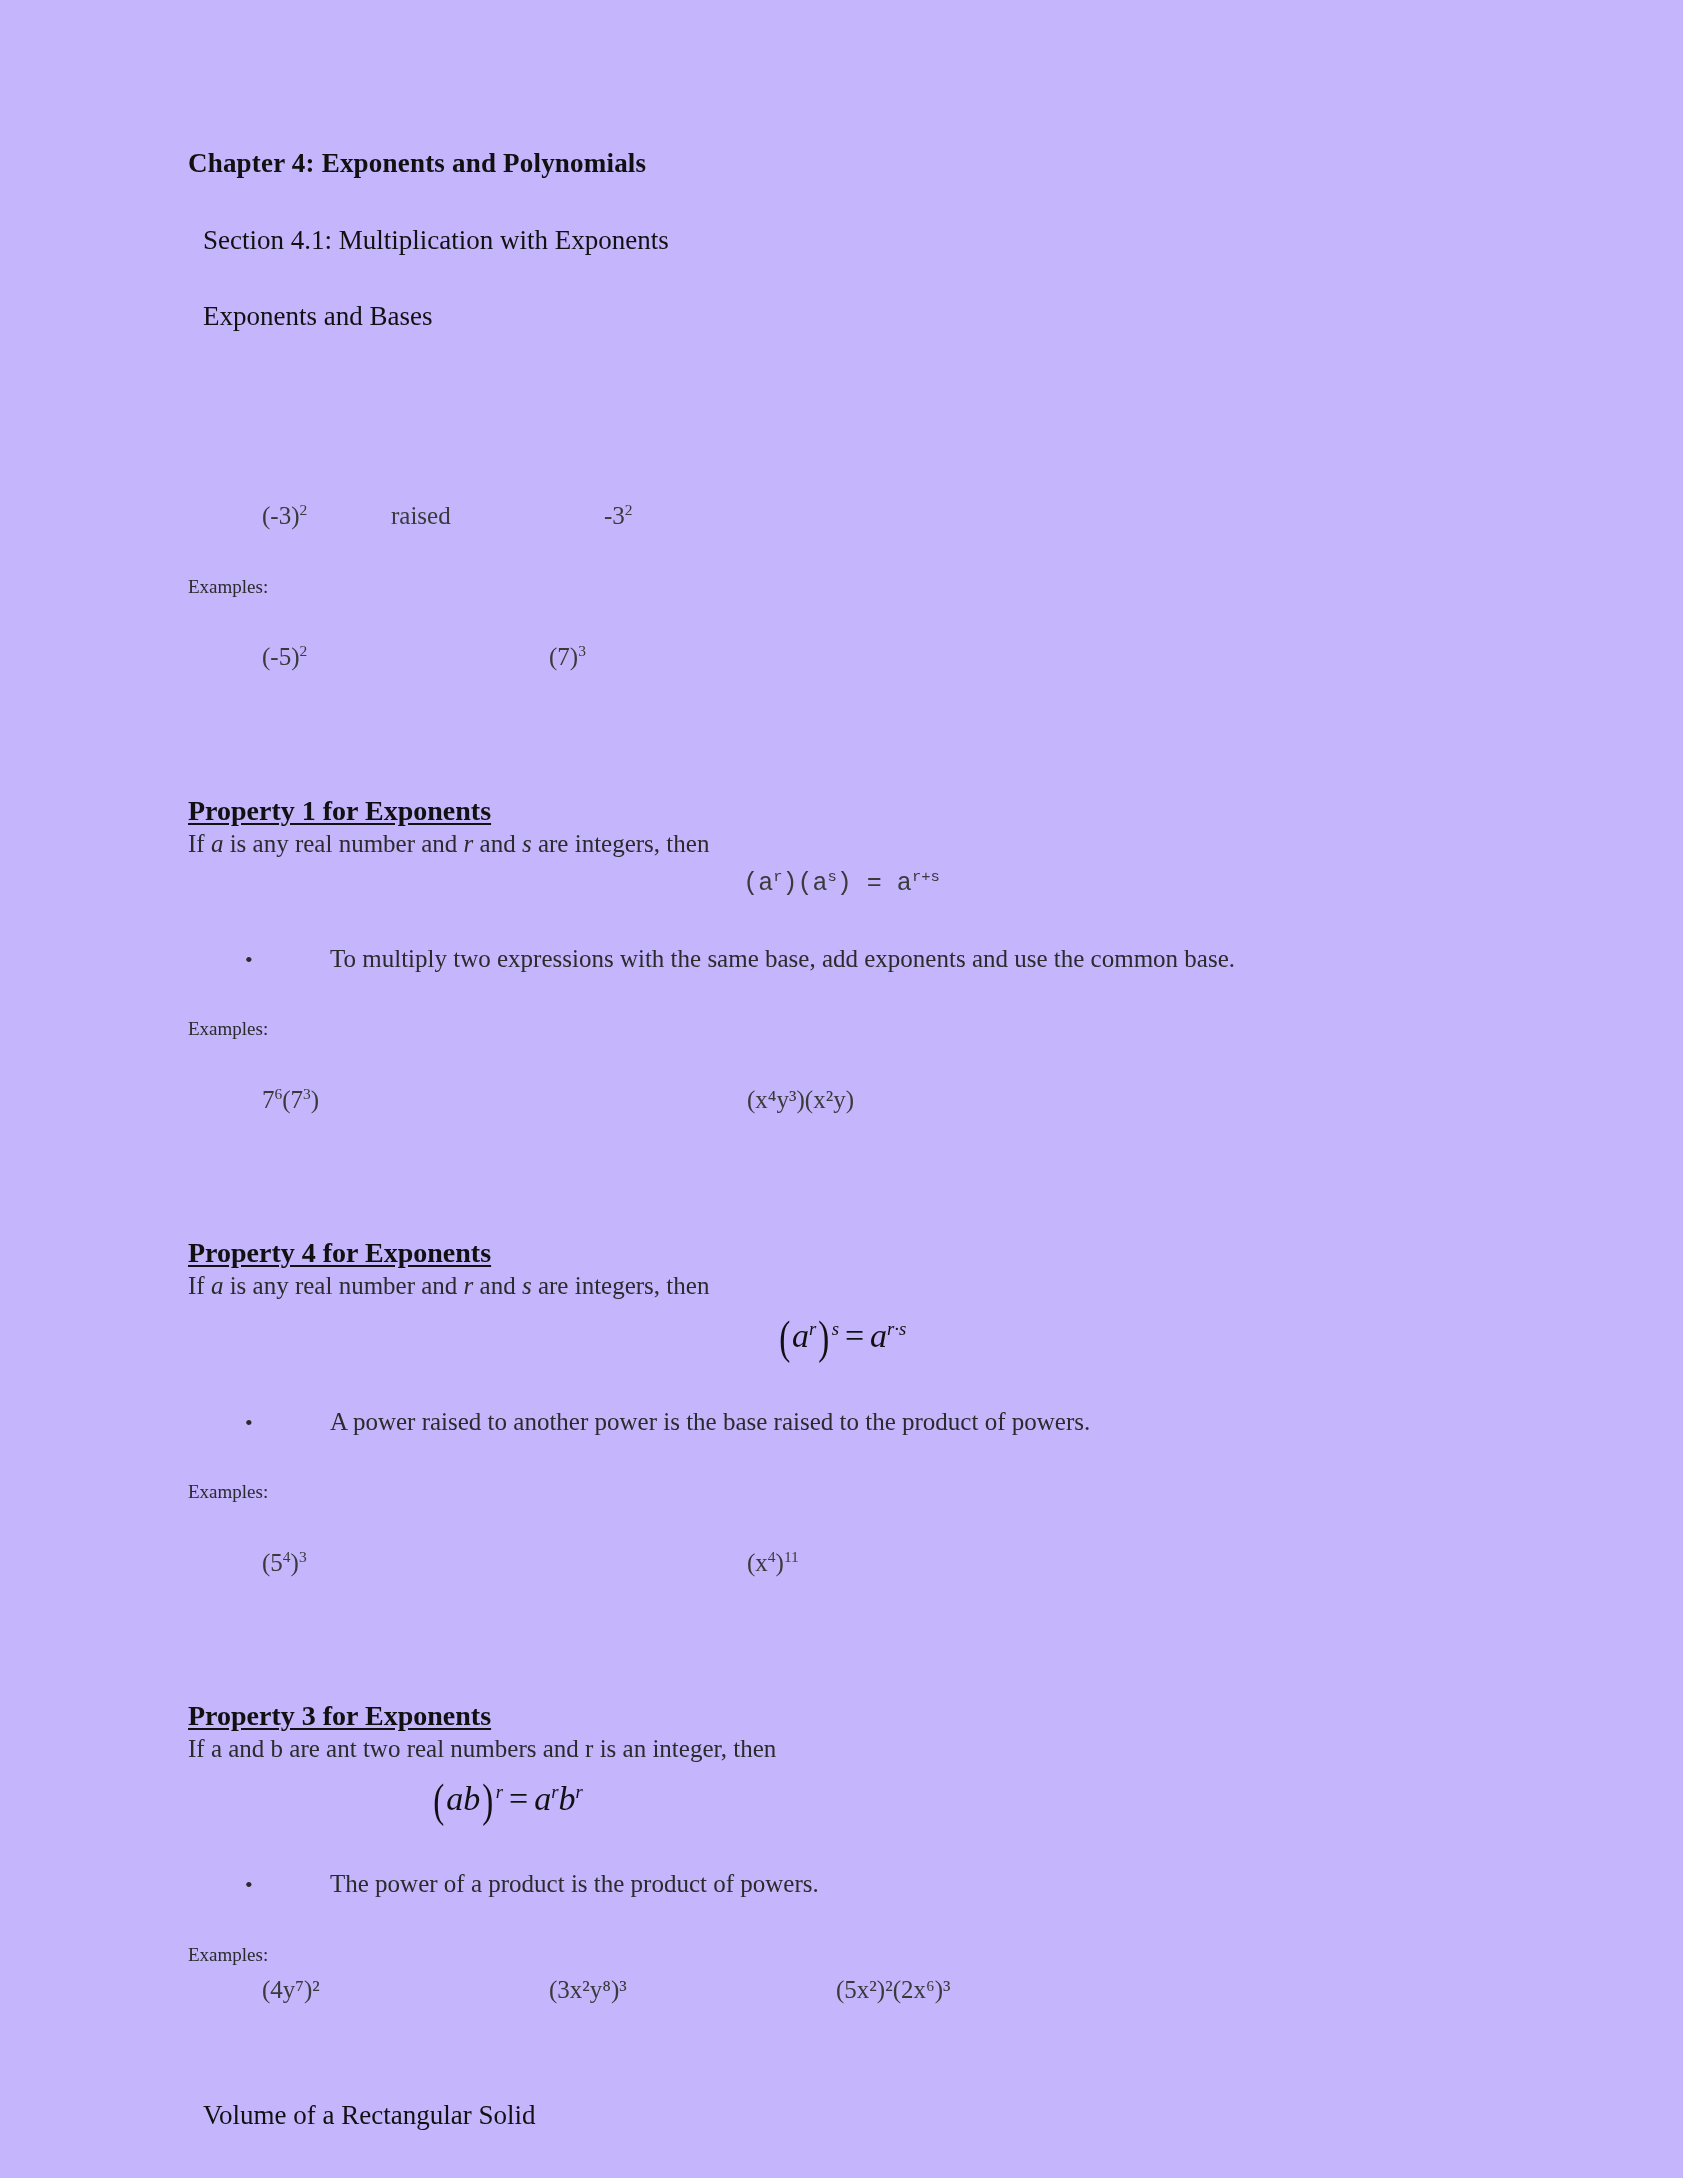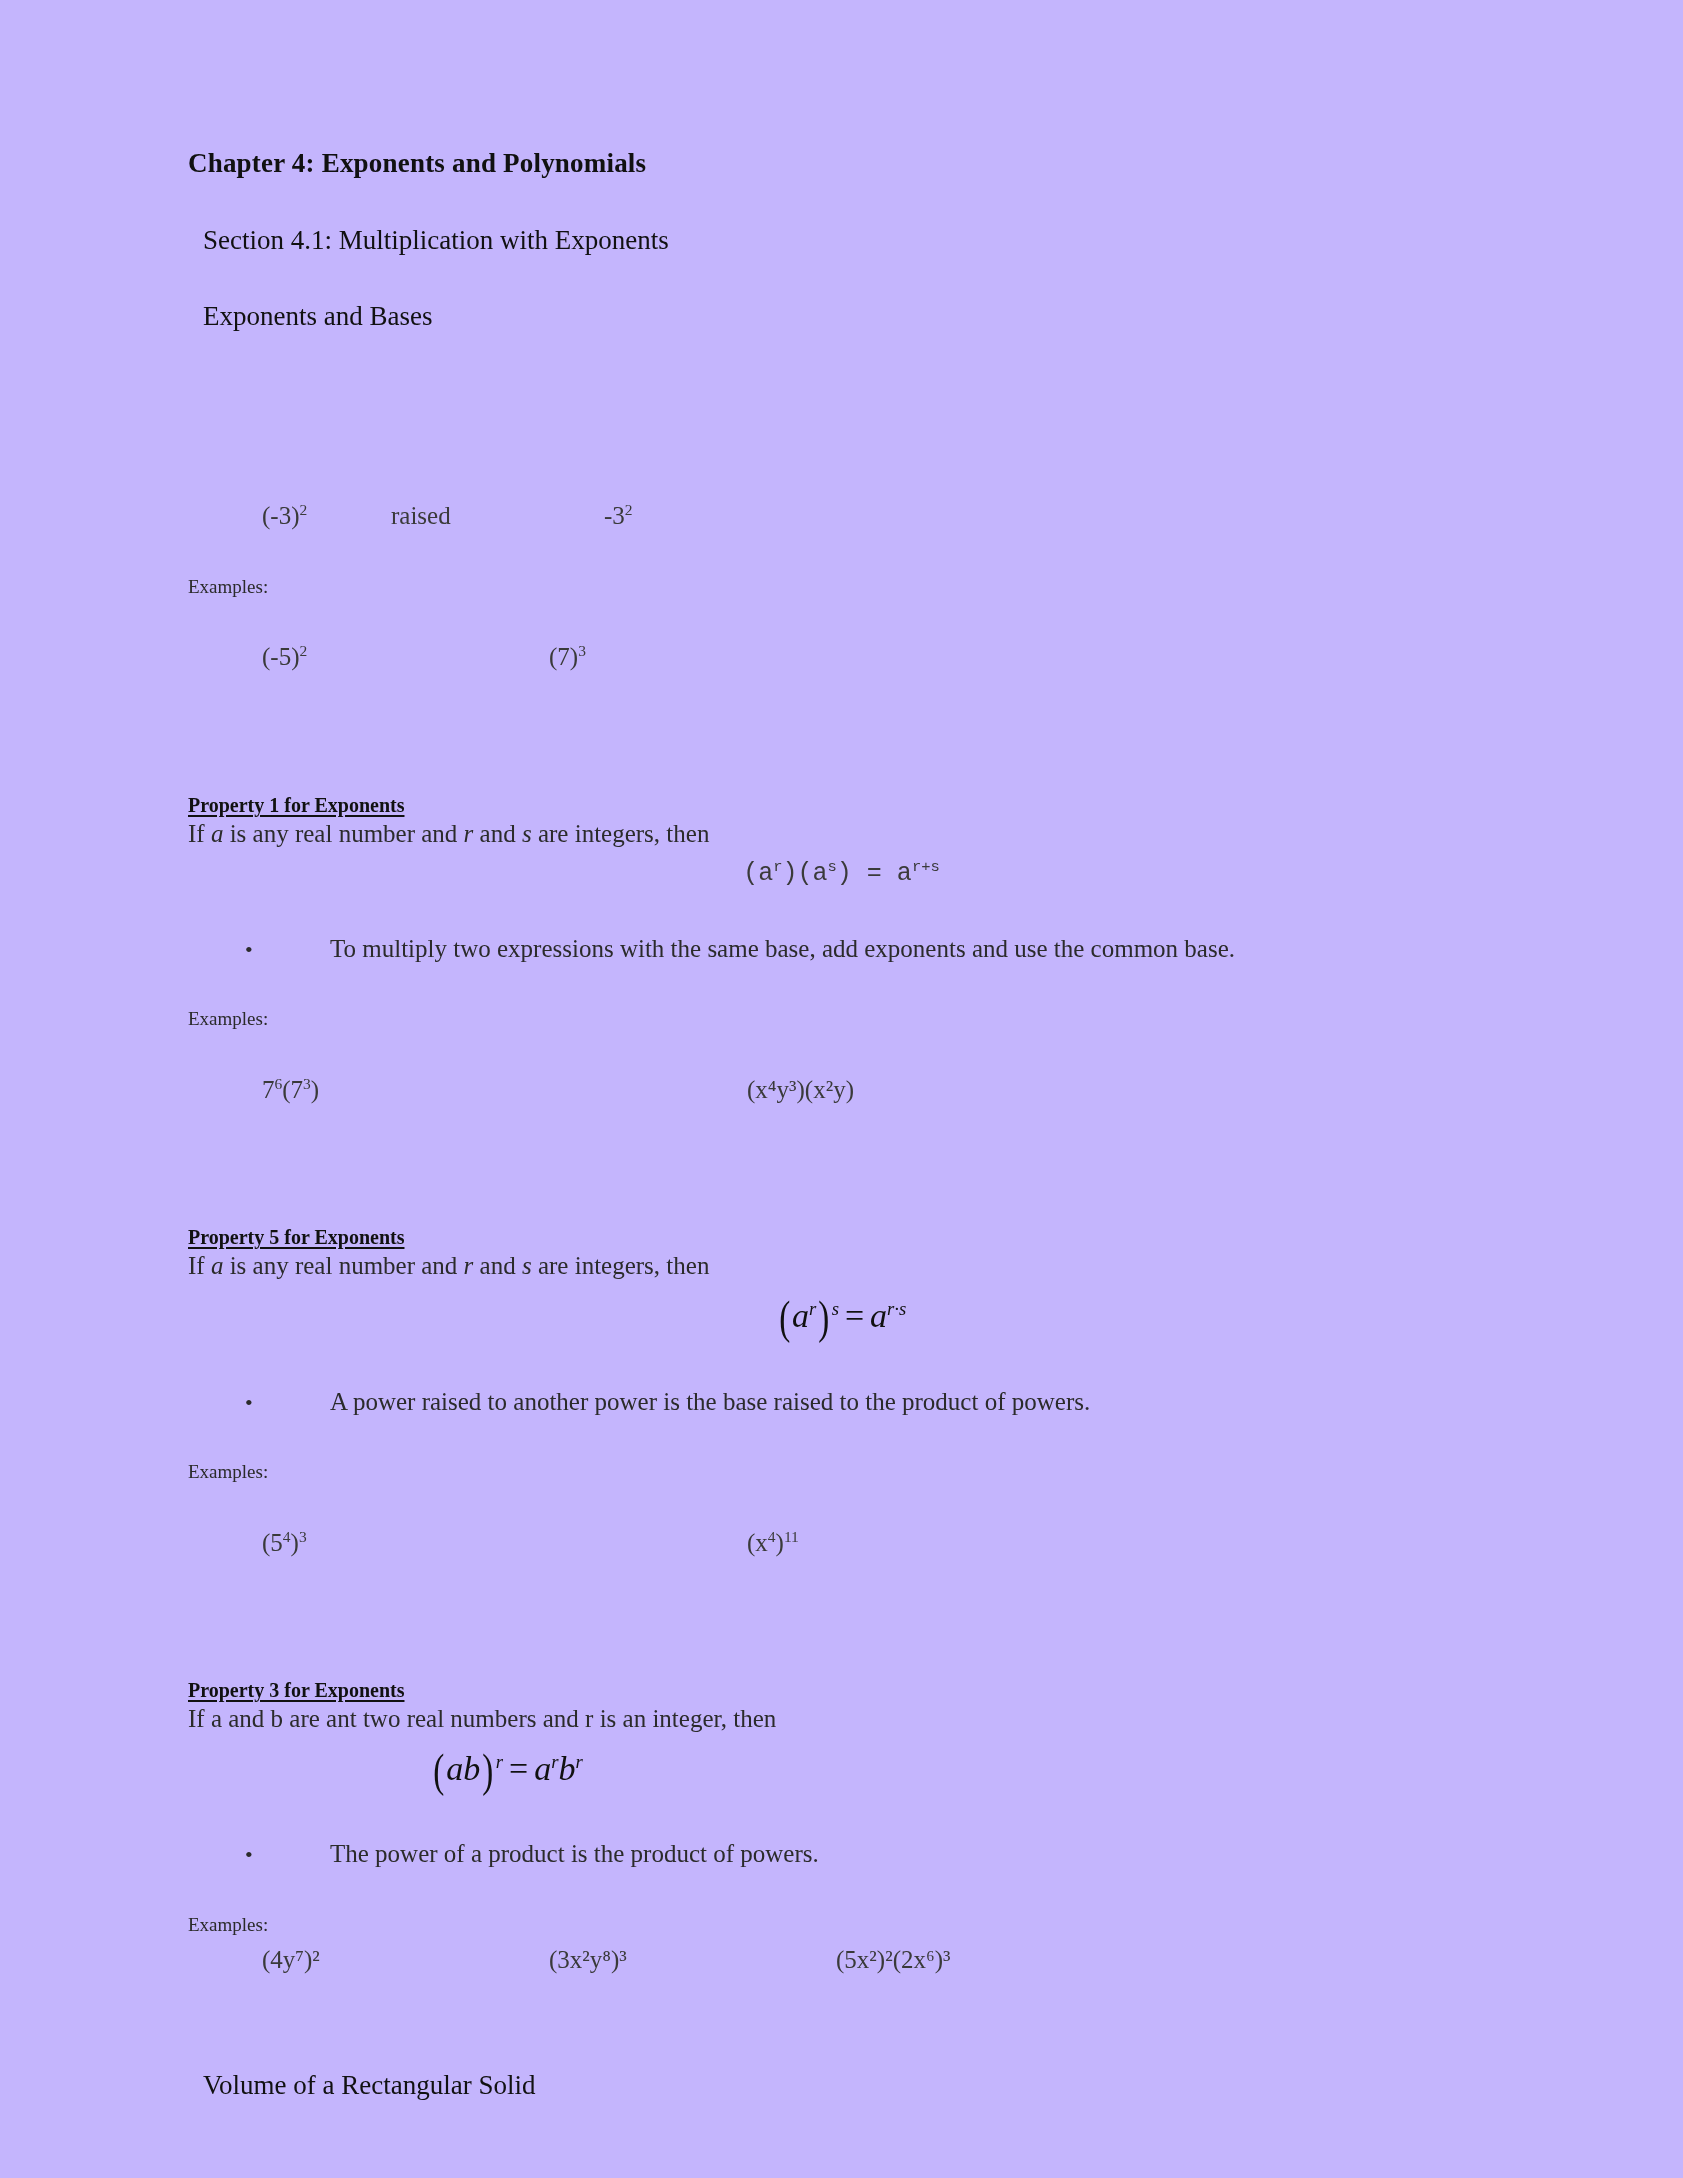--- a/index.html
+++ b/index.html
@@ -33,21 +33,21 @@
   }
   .subheading {
     font-weight: normal;
     font-size: 27px;
     color: #111;
     margin: 0 0 47px 15px;
     line-height: 1.1;
   }
   .prop-title {
     font-weight: bold;
-    font-size: 20px;
+    font-size: 28px;
     text-decoration: underline;
     text-underline-offset: 3px;
     color: #111;
     margin: 0;
     line-height: 1.25;
     display: inline-block;
   }
   .prop-title-wrap { margin: 0; line-height: 1.2; }
   .body-line {
     font-size: 25px;
@@ -189,21 +189,21 @@
   <div class="spacer-md"></div>
 
   <div class="indent-1 ex-row">
     <span class="expr" style="width:485px"><span>7</span><sup>6</sup><span>(7</span><sup>3</sup><span>)</span></span>
     <span class="expr">(x⁴y³)(x²y)</span>
   </div>
 
   <div class="spacer-xxl"></div>
 
   <div class="prop-title-wrap">
-    <span class="prop-title">Property 5 for Exponents</span>
+    <span class="prop-title">Property 4 for Exponents</span>
   </div>
   <div class="body-line"><span>If </span><i>a</i><span> is any real number and </span><i>r</i><span> and </span><i>s</i><span> are integers, then</span></div>
 
   <div class="formula-math" style="margin-top:10px">
     <span class="paren">(</span><span>a</span><span class="sup">r</span><span class="paren">)</span><span class="sup">s</span><span class="eq">=</span><span>a</span><span class="sup">r·s</span>
   </div>
 
   <div class="spacer-md"></div>
 
   <div class="bullet-row">

